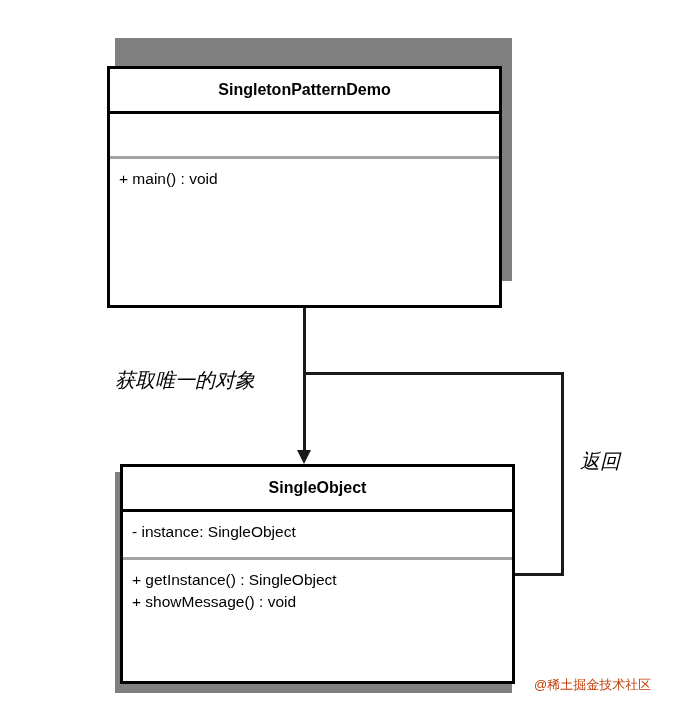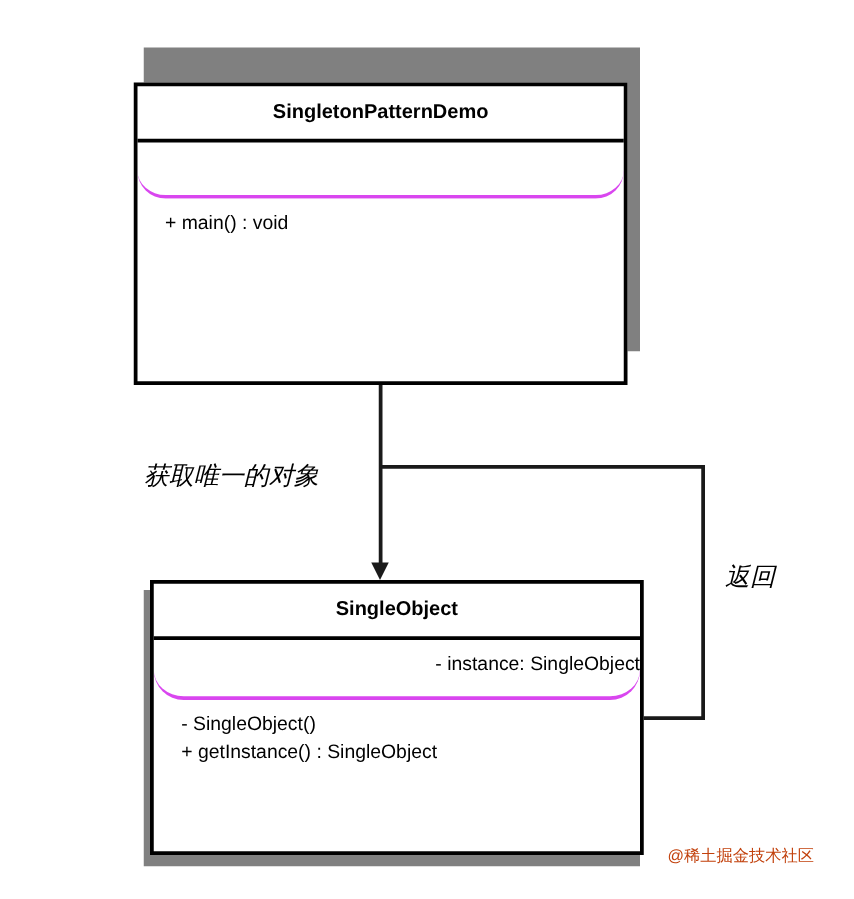--- a/index.html
+++ b/index.html
@@ -37,29 +37,27 @@
     font-weight: bold;
     font-size: 16px;
     color: #000000;
     border-bottom: 3px solid #000000;
     display: flex;
     align-items: center;
     justify-content: center;
   }
   .compartment {
     box-sizing: border-box;
-    padding: 9px 0 0 22px;
+    padding: 9px 0 0 9px;
     font-size: 15.5px;
     color: #000000;
     line-height: 22px;
-    border-radius: 28px;
   }
   .compartment.divided {
-    border-bottom: 3px solid #d946ef;
-    text-align: right;
+    border-bottom: 3px solid #a3a3a3;
   }
   .member {
     white-space: pre;
   }
 
   
   .line-v, .line-h {
     position: absolute;
     background: #1a1a1a;
     z-index: 2;
@@ -116,20 +114,20 @@
   <div class="edge-label" style="left:580px; top:448px;">返回</div>
 
   <div class="uml-shadow" style="left:115px; top:472px; width:397px; height:221px;"></div>
 
   <div class="uml-class" style="left:120px; top:464px; width:395px; height:220px;">
     <div class="class-name" style="height:45px;">SingleObject</div>
     <div class="compartment divided" style="height:48px;">
       <div class="member">- instance: SingleObject</div>
     </div>
     <div class="compartment" style="height:121px;">
-      <div class="member">- SingleObject()</div>
       <div class="member">+ getInstance() : SingleObject</div>
+      <div class="member">+ showMessage() : void</div>
     </div>
   </div>
 
   <div class="watermark" style="left:534px; top:676px;">@稀土掘金技术社区</div>
 
 </div>
 
 </body></html>

